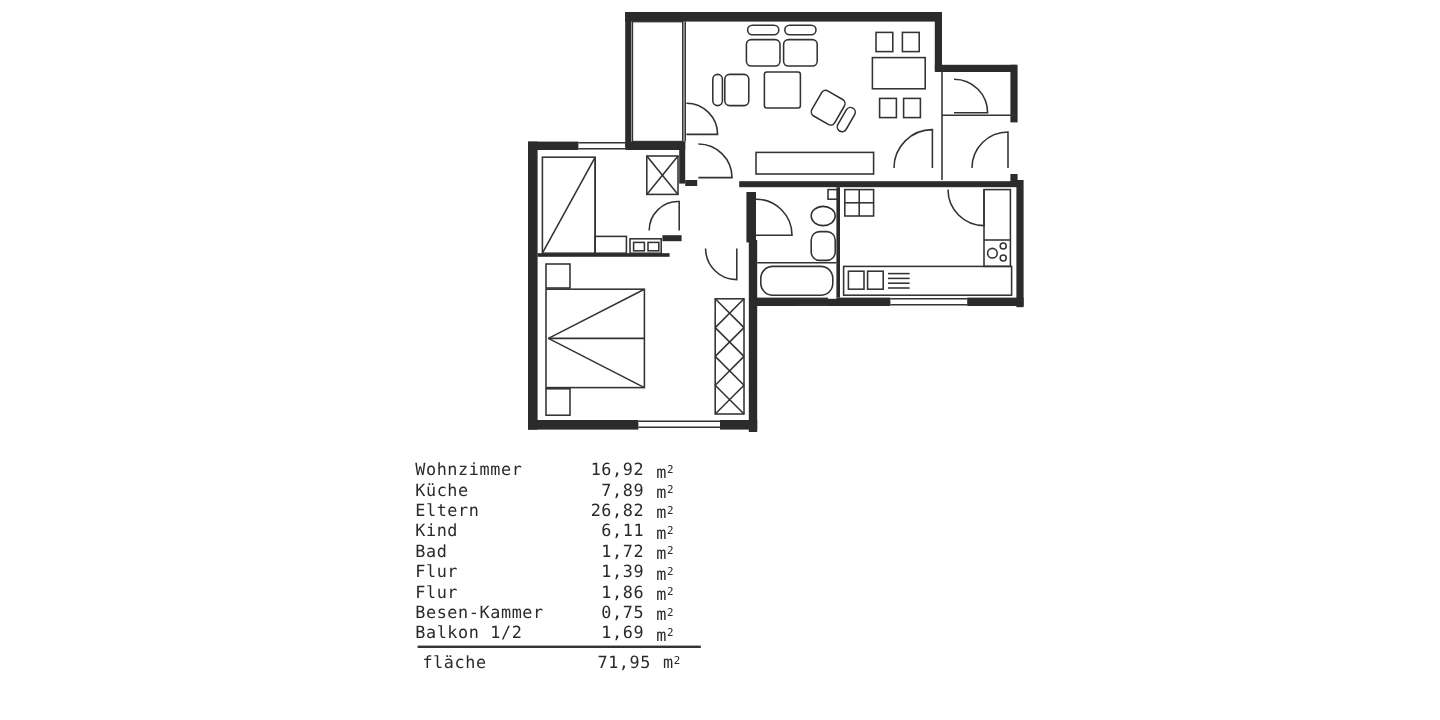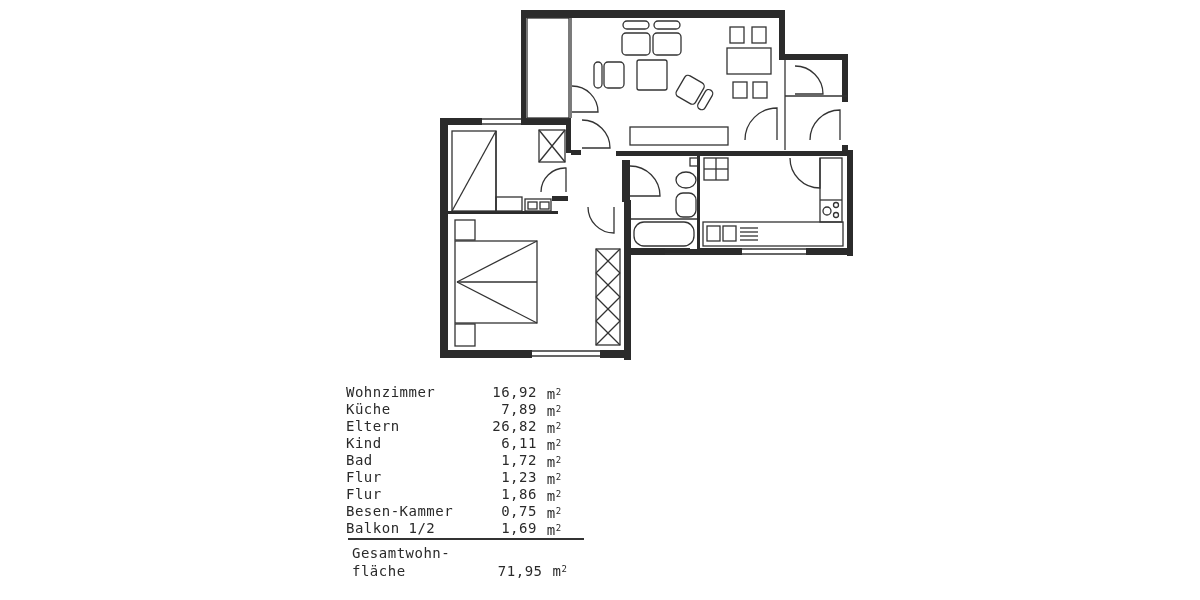--- a/index.html
+++ b/index.html
@@ -200,21 +200,21 @@
       <span class="val">6,11</span>
       <span class="unit"><span>m</span><sup>2</sup></span>
     </div>
   <div class="area-row">
       <span class="room">Bad</span>
       <span class="val">1,72</span>
       <span class="unit"><span>m</span><sup>2</sup></span>
     </div>
   <div class="area-row">
       <span class="room">Flur</span>
-      <span class="val">1,23</span>
+      <span class="val">1,39</span>
       <span class="unit"><span>m</span><sup>2</sup></span>
     </div>
   <div class="area-row">
       <span class="room">Flur</span>
       <span class="val">1,86</span>
       <span class="unit"><span>m</span><sup>2</sup></span>
     </div>
   <div class="area-row">
       <span class="room">Besen-Kammer</span>
       <span class="val">0,75</span>
@@ -223,19 +223,18 @@
   <div class="area-row">
       <span class="room">Balkon 1/2</span>
       <span class="val">1,69</span>
       <span class="unit"><span>m</span><sup>2</sup></span>
     </div>
 </div>
 
 <div class="divider"></div>
 
 <div class="total">
-  <div class="line1">Gesamtwohn-</div>
   <div class="line2">
     <span class="room">fläche</span>
     <span class="val">71,95</span>
     <span class="unit"><span>m</span><sup>2</sup></span>
   </div>
 </div>
 
 </body></html>

